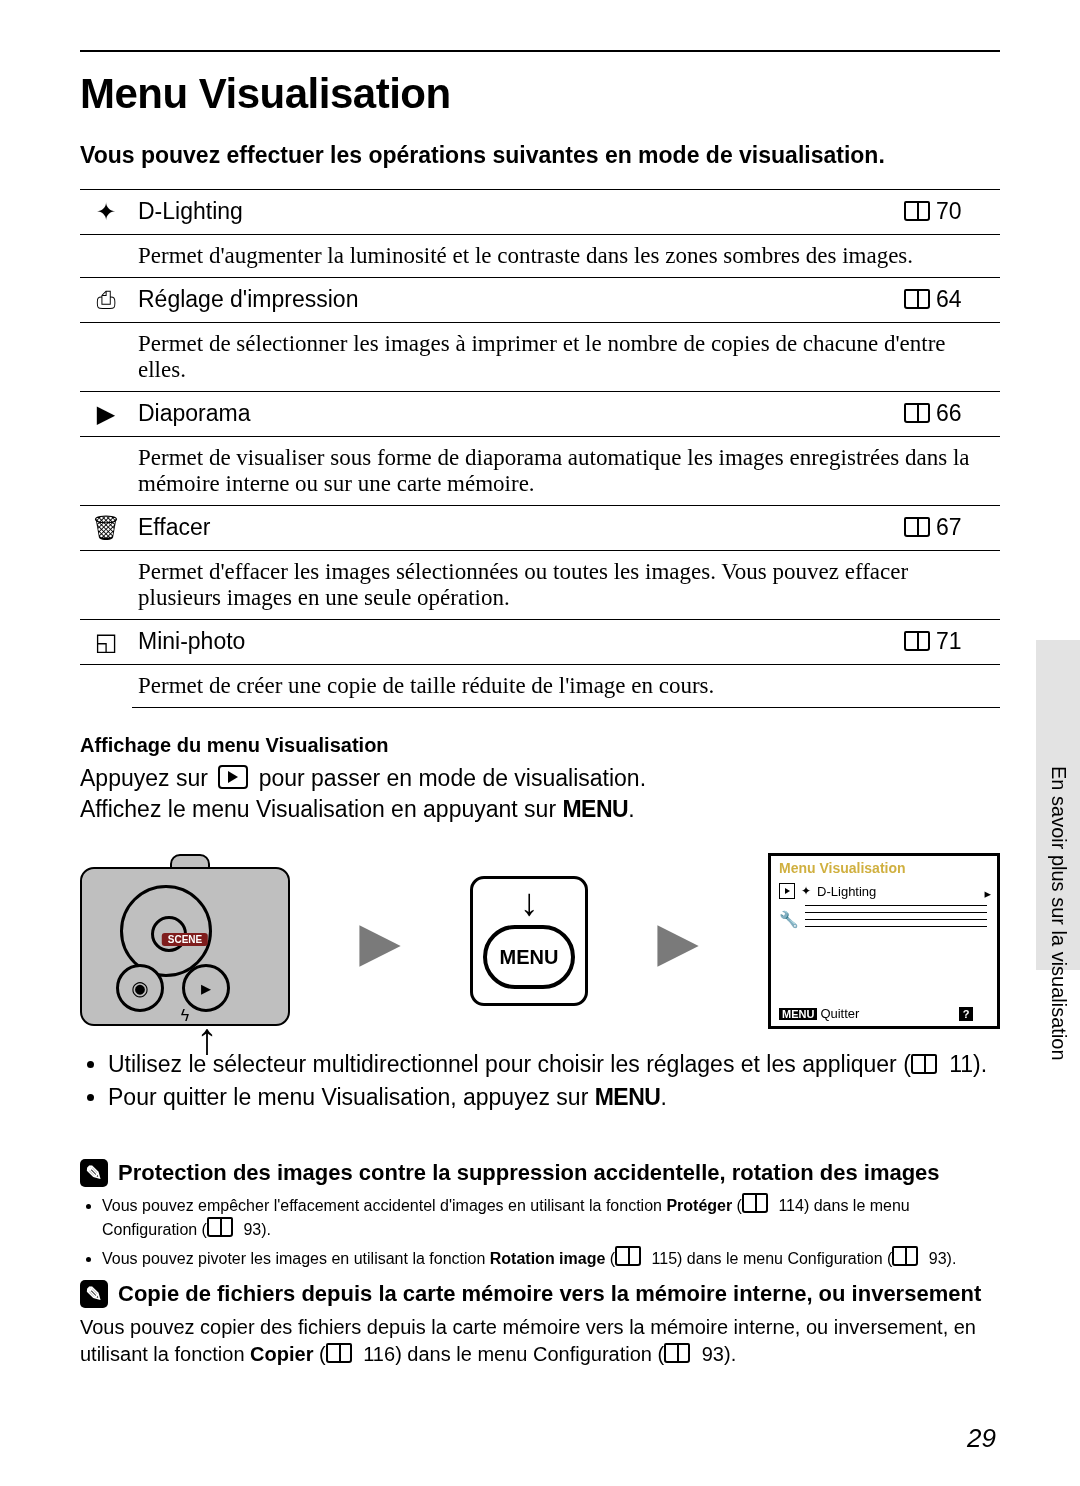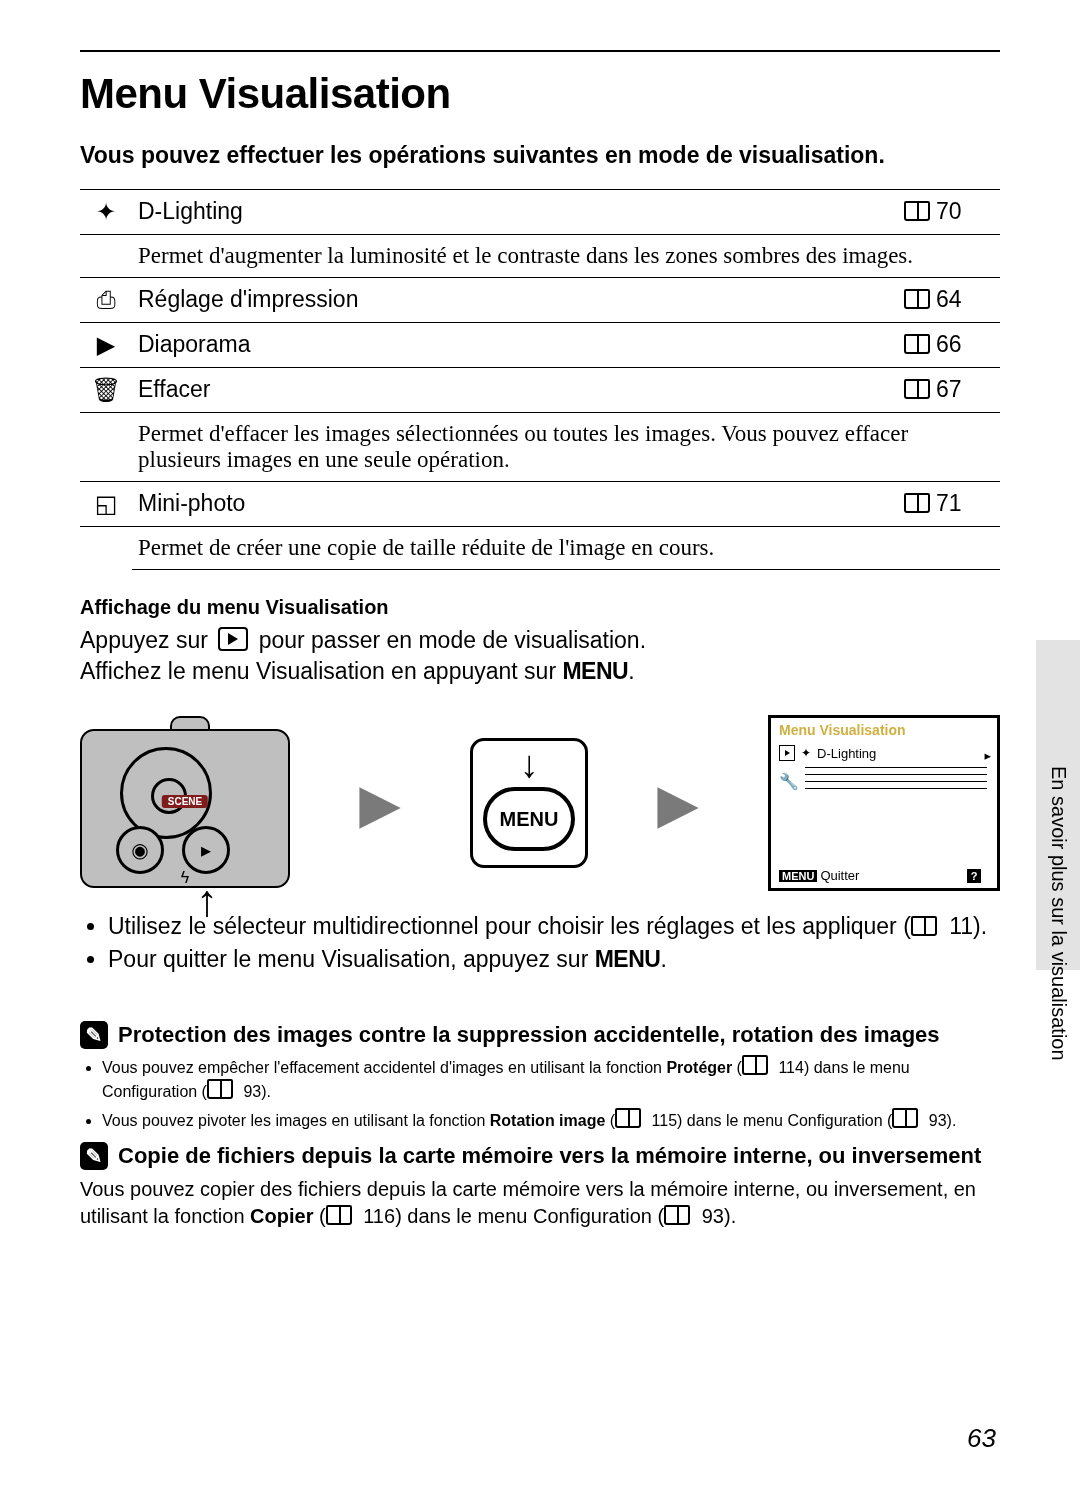--- a/index.html
+++ b/index.html
@@ -242,21 +242,21 @@
     border-top: 1.5px solid #000;
   }
   .lcd-wrench{
     position:absolute; left:8px; top:54px; font-size:16px; color:#000;
   }
   .lcd-caret{
     position:absolute; right:6px; top:30px; font-size:13px;
   }
   .lcd-footer {
     position: absolute;
-    bottom: 5px; left: 8px; right: 16px;
+    bottom: 5px; left: 8px; right: 24px;
     display: flex; justify-content: space-between;
     font-size: 13px;
     align-items:center;
   }
   .lcd-footer .menu-tag{
     background:#000; color:#fff; padding:0 3px; font-size:11px; font-weight:700;
     margin-right:3px;
   }
   .lcd-footer .help{
     background:#000; color:#fff; width:14px; height:14px; display:inline-flex;
@@ -347,25 +347,33 @@
       <tr class="desc">
         <td class="spacer"></td>
         <td colspan="2">Permet d'augmenter la luminosité et le contraste dans les zones sombres des images.</td>
       </tr>
 
       <tr class="title-row">
         <td class="icon">⎙</td>
         <td class="name">Réglage d'impression</td>
         <td class="ref"><span class="book-icon"></span><span>64</span></td>
       </tr>
+      <tr class="desc">
+        <td class="spacer"></td>
+        <td colspan="2">Permet de sélectionner les images à imprimer et le nombre de copies de chacune d'entre elles.</td>
+      </tr>
 
       <tr class="title-row">
         <td class="icon">▶</td>
         <td class="name">Diaporama</td>
         <td class="ref"><span class="book-icon"></span><span>66</span></td>
+      </tr>
+      <tr class="desc">
+        <td class="spacer"></td>
+        <td colspan="2">Permet de visualiser sous forme de diaporama automatique les images enregistrées dans la mémoire interne ou sur une carte mémoire.</td>
       </tr>
 
       <tr class="title-row">
         <td class="icon">🗑</td>
         <td class="name">Effacer</td>
         <td class="ref"><span class="book-icon"></span><span>67</span></td>
       </tr>
       <tr class="desc">
         <td class="spacer"></td>
         <td colspan="2">Permet d'effacer les images sélectionnées ou toutes les images. Vous pouvez effacer plusieurs images en une seule opération.</td>
@@ -463,14 +471,14 @@
         <span class="pencil-badge">✎</span>
         <span>Copie de fichiers depuis la carte mémoire vers la mémoire interne, ou inversement</span>
       </div>
       <div style="font-size:20px; line-height:1.35">
         <span>Vous pouvez copier des fichiers depuis la carte mémoire vers la mémoire interne, ou inversement, en utilisant la fonction </span><span class="bold">Copier</span><span> (</span><span class="book-icon"></span> <span>116</span><span>) dans le menu Configuration (</span><span class="book-icon"></span> <span>93</span><span>).</span>
       </div>
     </div>
 
   </div>
 
-  <div class="page-num">63</div>
+  <div class="page-num">29</div>
 </div>
 
 </body></html>

